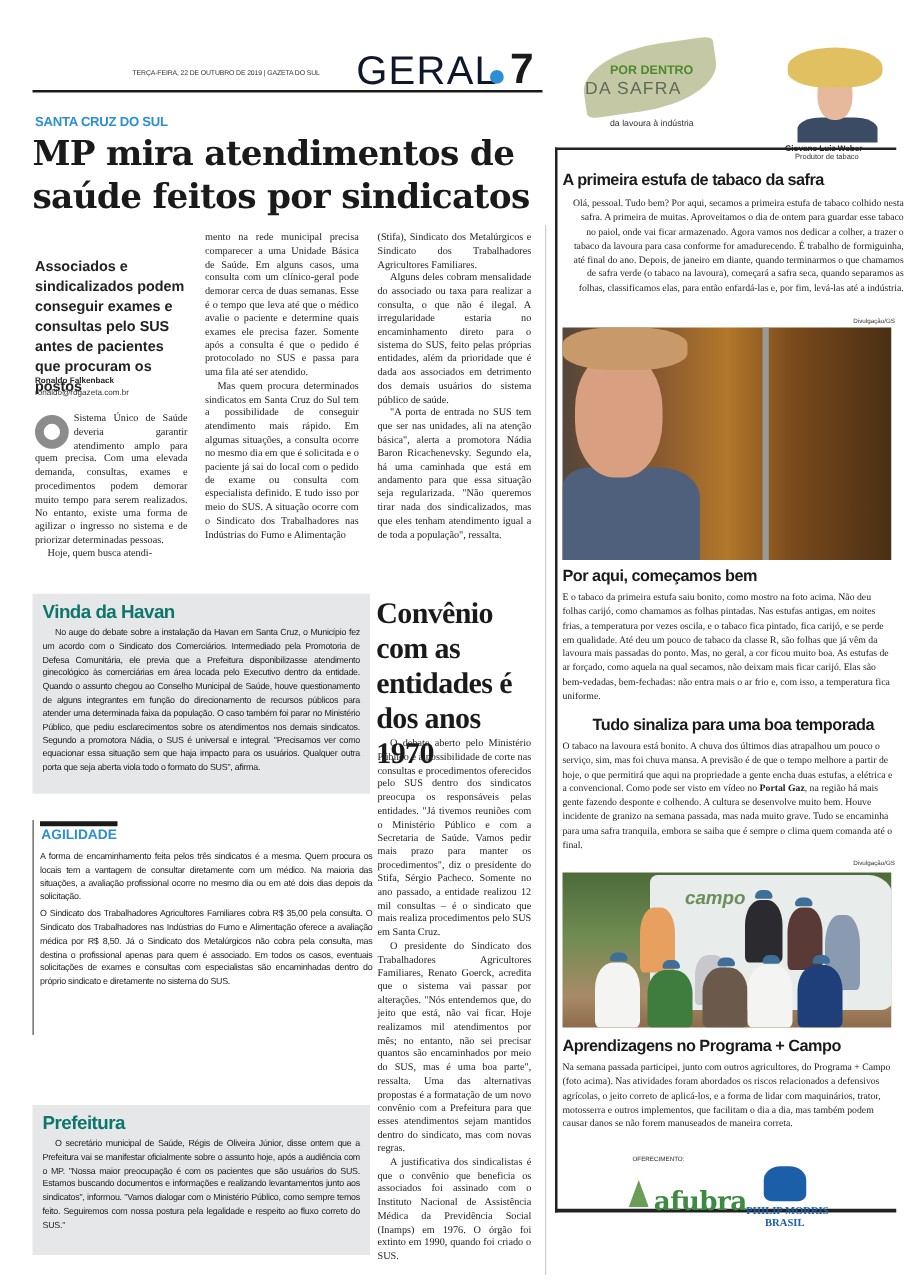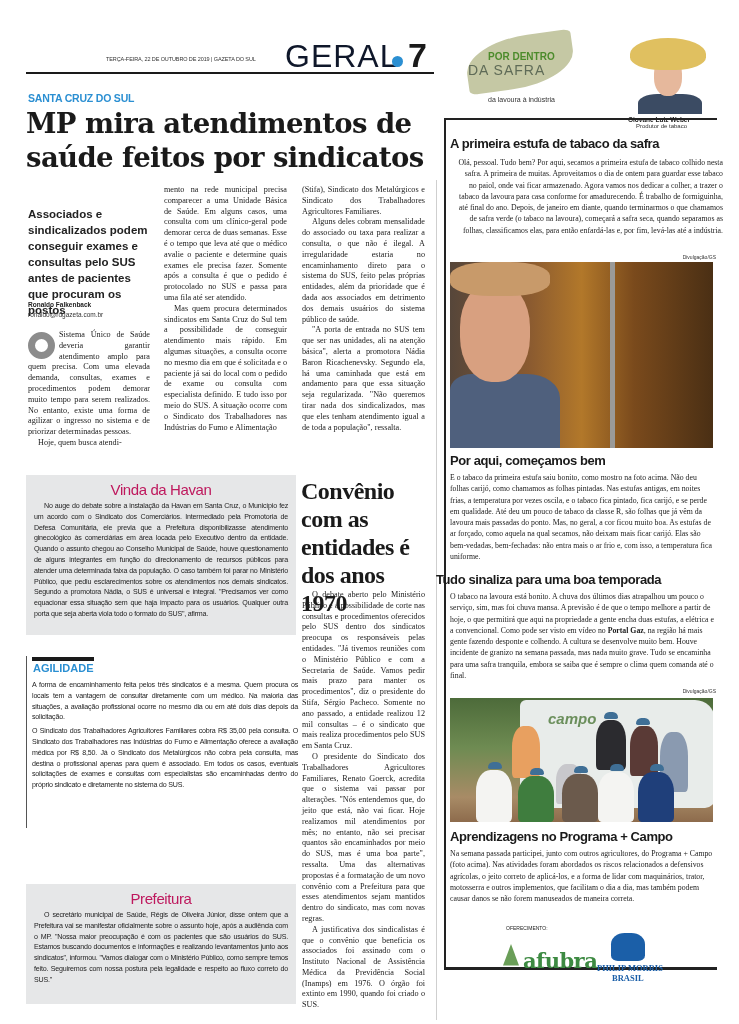--- a/index.html
+++ b/index.html
@@ -31,21 +31,21 @@
   .col3 { left: 302px; top: 185px; width: 123px; }
   .col3b { left: 302px; top: 590px; width: 123px; }
 
   .vrule { left: 436px; top: 180px; width: 1px; height: 840px; background: #cfcfcf; }
 
   .sub-headline { left: 301px; top: 477px; width: 130px; font-family: "Liberation Serif", serif; font-size: 24px; line-height: 28px; color: #1a1a1a; letter-spacing: -0.5px; }
 
   
   .box-gray { background: #e6e7e8; }
   .havan { left: 26px; top: 475px; width: 270px; height: 160px; padding: 6px 8px; }
-  .box-title { font-family: "Liberation Sans", sans-serif; font-weight: 400; font-size: 15px; color: #be185d; letter-spacing: -0.4px; margin-bottom: 3px; text-align: center; }
+  .box-title { font-family: "Liberation Sans", sans-serif; font-weight: 700; font-size: 15px; color: #0f766e; letter-spacing: -0.4px; margin-bottom: 3px; }
   .box-text { font-family: "Liberation Sans", sans-serif; font-size: 7.1px; line-height: 10.8px; color: #222; text-align: justify; letter-spacing: -0.2px; }
   .box-text.indent { text-indent: 10px; }
 
   .agil { left: 26px; top: 656px; width: 272px; height: 172px; border-left: 1px solid #555; padding-left: 6px; }
   .agil-bar { left: 32px; top: 657px; width: 62px; height: 4px; background: #1a1a1a; }
   .agil-title { left: 33px; top: 662px; font-family: "Liberation Sans", sans-serif; font-weight: 700; font-size: 11px; color: #2b8fd2; }
   .agil-body { left: 32px; top: 680px; width: 266px; }
   .agil-body p { margin-bottom: 3px; }
 
   .pref { left: 26px; top: 884px; width: 270px; height: 120px; padding: 6px 8px; }
@@ -72,21 +72,21 @@
   .rp1 { left: 457px; top: 157px; width: 266px; text-align: right; }
   .cr1 { left: 448px; top: 254px; }
   .photo1 { left: 450px; top: 262px; width: 263px; height: 186px; background: linear-gradient(90deg, #56463a 0%, #8a5a30 30%, #b2782a 50%, #7a4a1c 70%, #4a2f14 100%); overflow: hidden; }
   .ph1-face { left: 10px; top: 20px; width: 70px; height: 100px; background: #d8a080; border-radius: 45%; }
   .ph1-hat { left: 0; top: 0; width: 100px; height: 34px; background: #c89a6a; border-radius: 40%; }
   .ph1-sweater { left: 0; top: 112px; width: 110px; height: 80px; background: #4f607d; border-radius: 20% 30% 0 0; }
   .ph1-pole { left: 160px; top: 0; width: 5px; height: 186px; background: #9a9a98; }
 
   .rt2 { left: 450px; top: 453px; }
   .rp2 { left: 450px; top: 472px; width: 266px; }
-  .rt3 { left: 436px; top: 572px; text-align: center; }
+  .rt3 { left: 474px; top: 572px; text-align: center; }
   .rp3 { left: 450px; top: 591px; width: 266px; }
   .cr2 { left: 448px; top: 688px; }
   .photo2 { left: 450px; top: 698px; width: 263px; height: 124px; background: linear-gradient(180deg, #4d6b3a 0%, #6e8b52 40%, #a88b66 80%, #8d6b4c 100%); overflow: hidden; }
   .van { left: 70px; top: 2px; width: 195px; height: 108px; background: #e8ecea; border-radius: 6px 20px 10px 6px; }
   .van-label { left: 98px; top: 12px; font-family: "Liberation Sans", sans-serif; font-style: italic; font-weight: 700; font-size: 15px; color: #6b8f5c; }
   .person { background: #f4f4f2; border-radius: 40% 40% 10% 10%; }
   .person.dark { background: #3d4e77; }
   .person.green { background: #3f7d3e; }
   .person.orange { background: #e8a060; }
   .cap { width: 14px; height: 7px; background: #3f6f96; border-radius: 6px 6px 2px 2px; }

